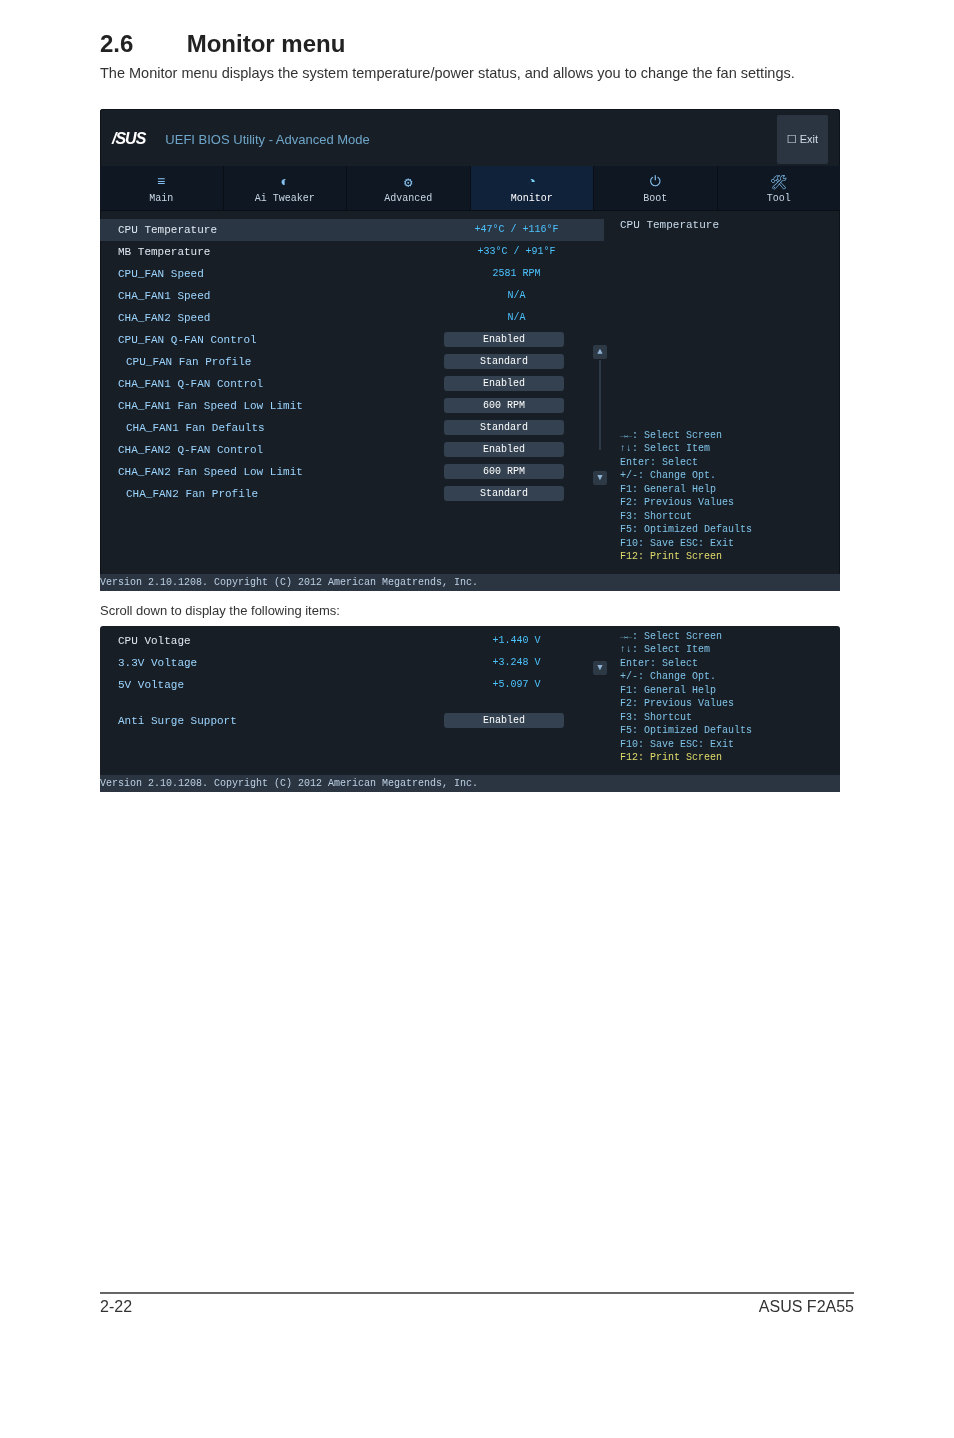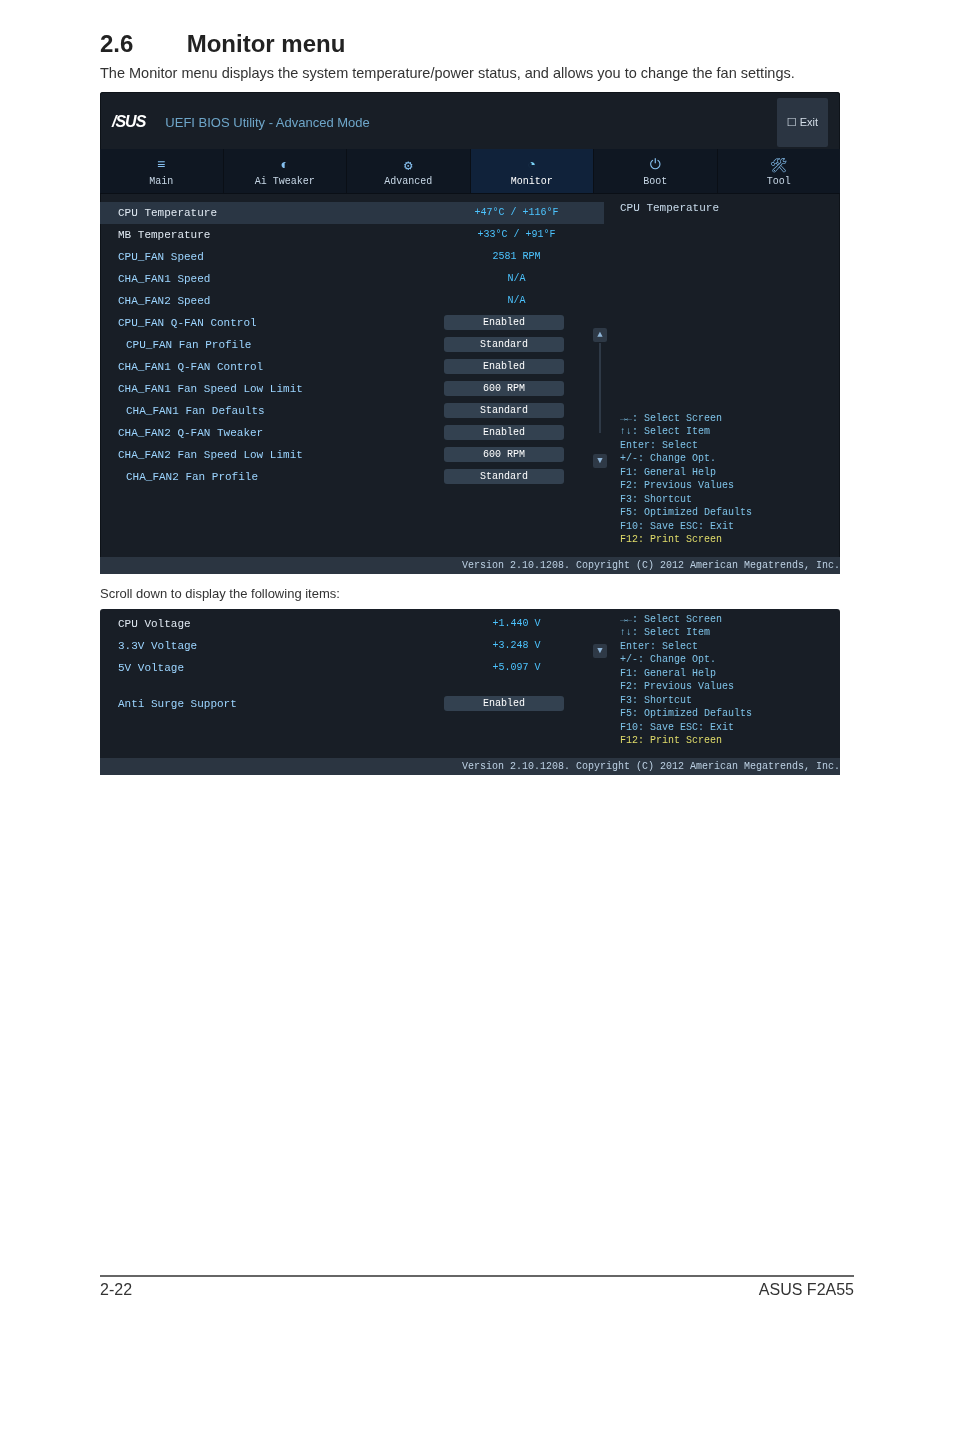--- a/index.html
+++ b/index.html
@@ -14,21 +14,21 @@
   .heading {
     font-size: 24px;
     font-weight: bold;
     margin-bottom: 6px;
     color: #222;
   }
   .heading .num { display: inline-block; width: 80px; }
   .intro {
     font-size: 14.5px;
     line-height: 1.3;
-    margin-bottom: 9px;
+    margin-bottom: 26px;
     color: #333;
   }
   .bios {
     background: #181e26;
     border-radius: 3px;
     color: #cfe8f7;
     font-family: "Courier New", monospace;
     font-size: 11px;
     width: 740px;
     margin-bottom: 12px;
@@ -134,21 +134,21 @@
     line-height: 14px;
   }
   .scroll-line {
     width: 2px; height: 90px;
     background: #2e3946;
   }
   .footer-bar {
     background: #2b3541;
     color: #bcd0e3;
     font-size: 10px;
-    text-align: right;
+    text-align: left;
     padding: 3px 0;
   }
   .scroll-caption { font-size: 13px; margin: 10px 0 8px 0; }
   .bios2 {
     background: #181e26;
     border-radius: 3px;
     color: #cfe8f7;
     font-family: "Courier New", monospace;
     font-size: 11px;
     width: 740px;
@@ -255,21 +255,21 @@
         </div>
         <div class="row">
           <span class="name">CHA_FAN1 Fan Speed Low Limit</span>
           <span class="val-pill">600 RPM</span>
         </div>
         <div class="row indent">
           <span class="name">CHA_FAN1 Fan Defaults</span>
           <span class="val-pill">Standard</span>
         </div>
         <div class="row">
-          <span class="name">CHA_FAN2 Q-FAN Tweaker</span>
+          <span class="name">CHA_FAN2 Q-FAN Control</span>
           <span class="val-pill">Enabled</span>
         </div>
         <div class="row">
           <span class="name">CHA_FAN2 Fan Speed Low Limit</span>
           <span class="val-pill">600 RPM</span>
         </div>
         <div class="row indent">
           <span class="name">CHA_FAN2 Fan Profile</span>
           <span class="val-pill">Standard</span>
         </div>

